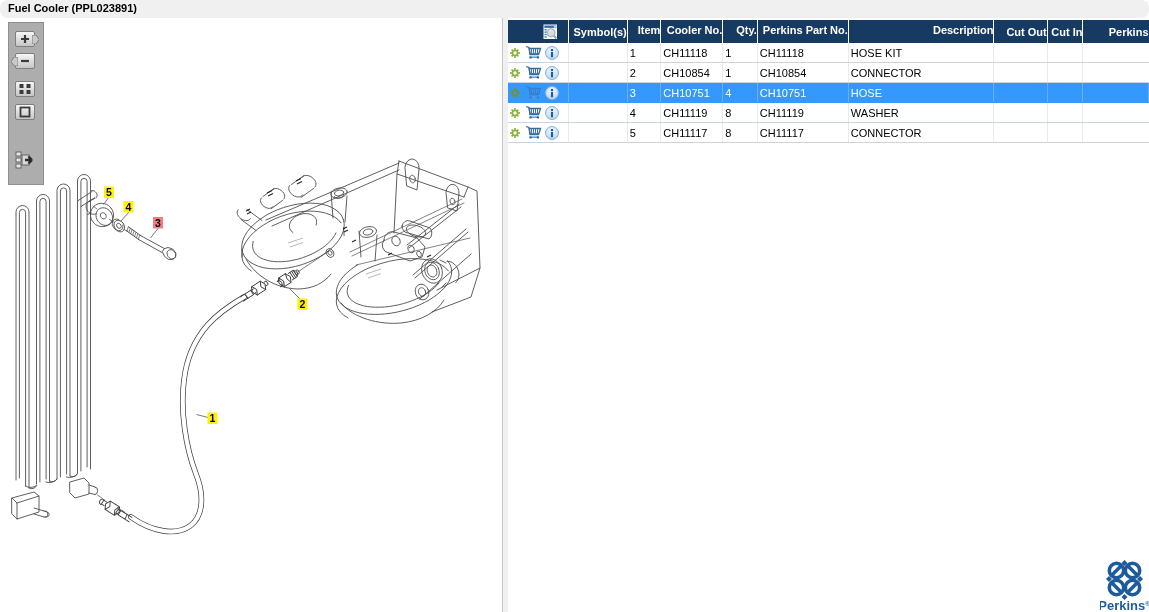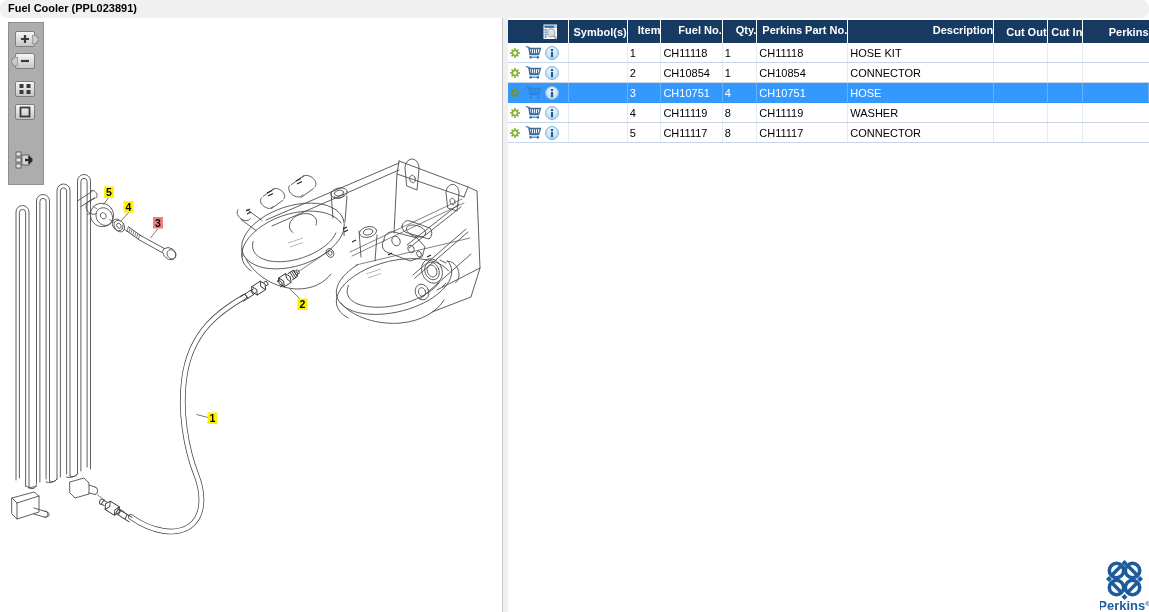--- a/index.html
+++ b/index.html
@@ -287,21 +287,21 @@
       <col style="width:36px">
       <col style="width:67px">
 </colgroup>
 <tbody>
       <tr>
 <th class="c"><svg width="15" height="16" viewBox="0 0 15 16" style="vertical-align:-3px;margin-right:10px">
             <use href="#hicon"></use>
           </svg></th>
 <th class="c">Symbol(s)</th>
 <th>Item</th>
-<th>Fuel No.</th>
+<th>Cooler No.</th>
 <th>Qty.</th>
 <th>Perkins Part No.</th>
 <th>Description</th>
 <th class="c">Cut Out</th>
 <th class="c">Cut In</th>
 <th class="c">Perkins</th>
 </tr>
 <tr>
 <td>
           <div class="icell">

